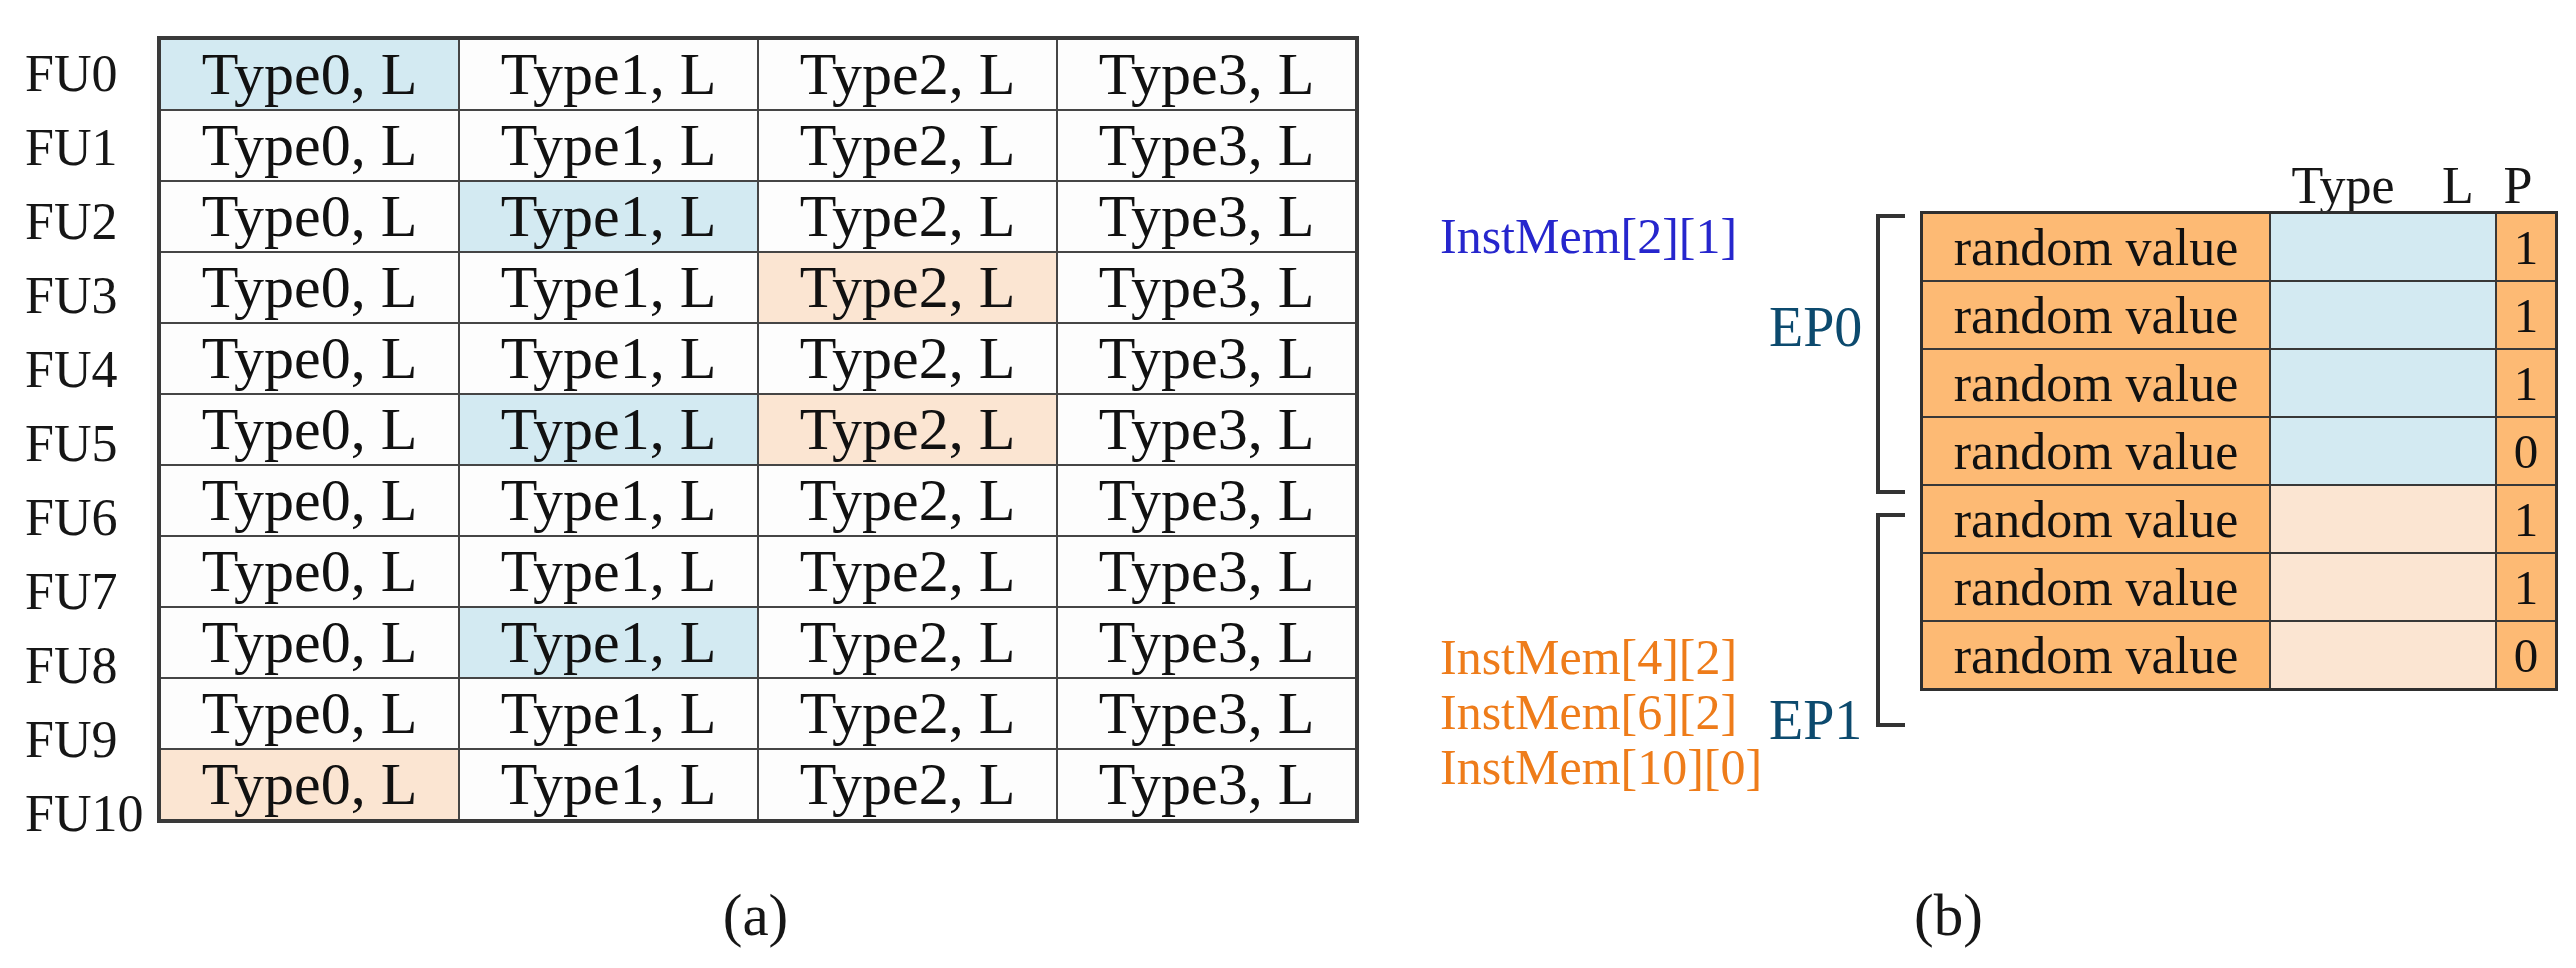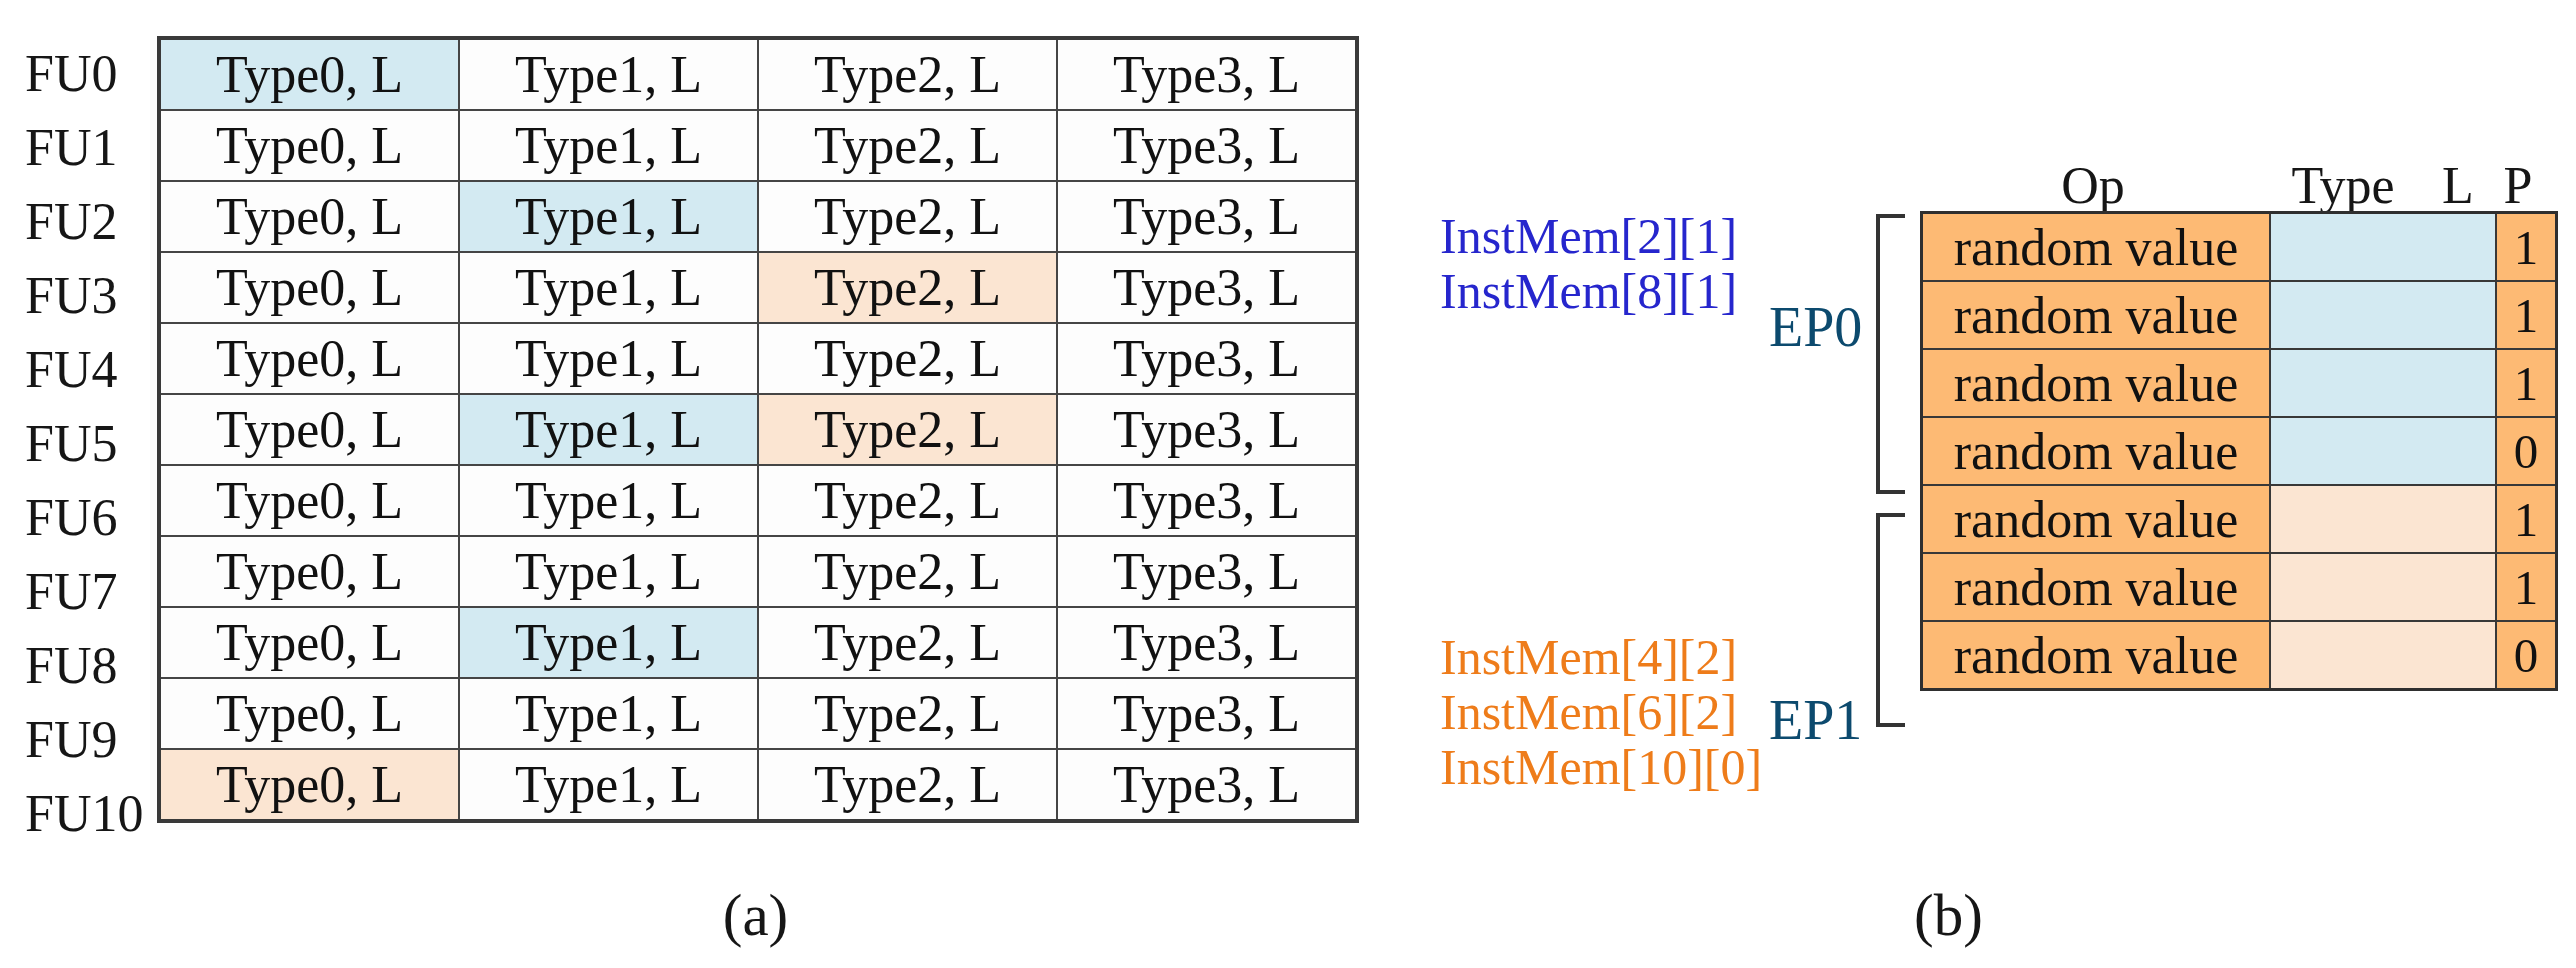--- a/index.html
+++ b/index.html
@@ -15,21 +15,21 @@
   .fu-label{height:74px; display:flex; align-items:center; font-size:52px; color:#161616;}
   table.table-a{
     position:absolute; left:157px; top:36px;
     border-collapse:collapse; table-layout:fixed;
     border:4.2px solid #3a3a3a;
   }
   table.table-a td{
     width:297px; height:69px; padding:0;
     border:2.5px solid #454545;
     text-align:center; vertical-align:middle;
-    font-size:52px; background:#fdfdfd;
+    font-size:60px; background:#fdfdfd;
   }
 
   .fill-blue{background:var(--blue-fill) !important;}
   .fill-orange{background:var(--orange-fill) !important;}
 
   
   .inst-block{position:absolute; left:1440px; font-size:50px; line-height:55px; white-space:nowrap;}
   .inst-ep0{top:209px; color:var(--blue-text);}
   .inst-ep1{top:630px; color:var(--orange-text);}
   .ep-name{position:absolute; left:1769px; font-size:56px; color:#0c4a6e;}
@@ -157,35 +157,33 @@
         <td class="fill-orange">Type0, L</td>
         <td>Type1, L</td>
         <td>Type2, L</td>
         <td>Type3, L</td>
       </tr>
     </tbody>
   </table>
 
   <div class="inst-block inst-ep0">
     <div>InstMem[2][1]</div>
-    <div>InstMem[8][1]</div>
   </div>
   <div class="ep-name ep0-name">EP0</div>
   <div class="bracket bracket-ep0"></div>
 
   <div class="inst-block inst-ep1">
     <div>InstMem[4][2]</div>
     <div>InstMem[6][2]</div>
     <div>InstMem[10][0]</div>
   </div>
   <div class="ep-name ep1-name">EP1</div>
   <div class="bracket bracket-ep1"></div>
 
   <div class="tb-header">
-    <span class="h-op">Op</span>
     <span class="h-type">Type</span>
     <span class="h-l">L</span>
     <span class="h-p">P</span>
   </div>
 
   <table class="table-b">
     <tbody>
       <tr>
         <td class="tb-op">random value</td>
         <td class="tb-mid fill-blue"></td>

